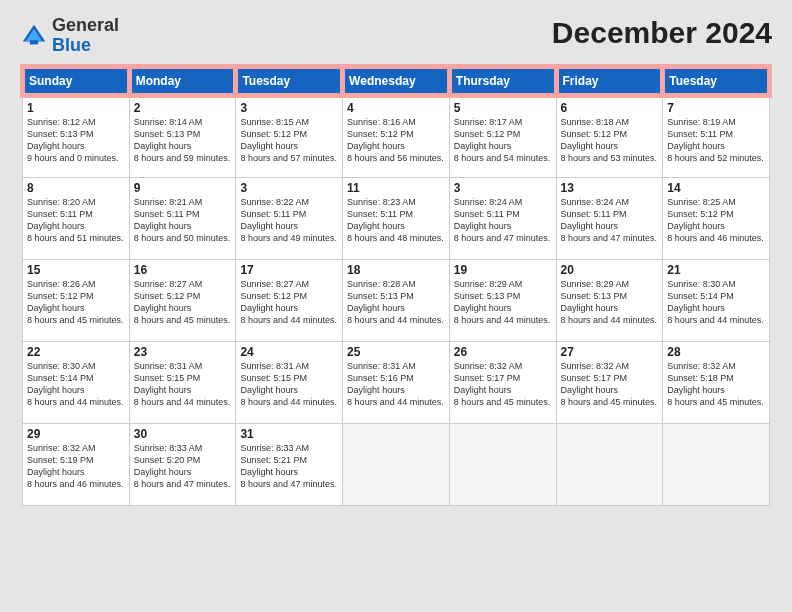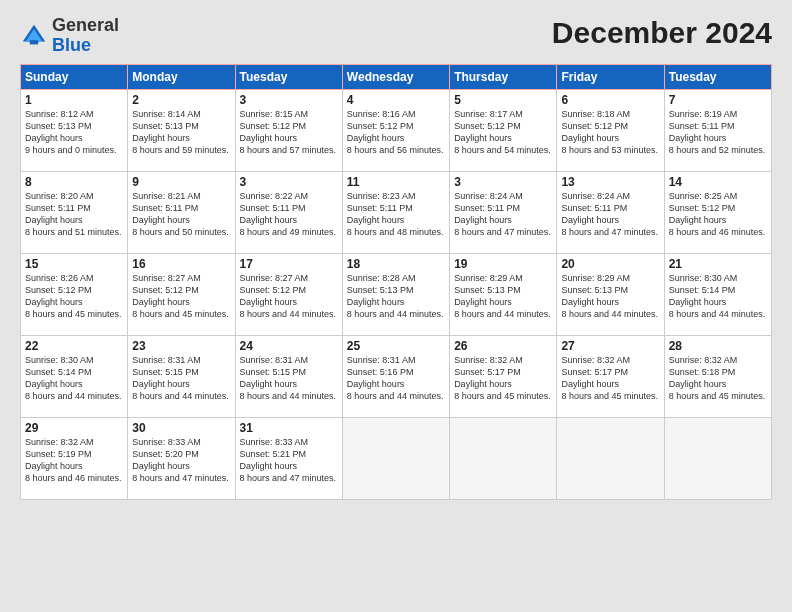--- a/index.html
+++ b/index.html
@@ -57,21 +57,21 @@
       border-collapse: collapse;
       table-layout: fixed;
     }
     .calendar th {
       background: #1565c0;
       color: #fff;
       font-size: 12px;
       font-weight: bold;
       padding: 5px 4px;
       text-align: left;
-      border: 1px solid #fca5a5;
+      border: 5px solid #fca5a5;
     }
     .calendar td {
       border: 1px solid #ccc;
       vertical-align: top;
       padding: 3px 4px;
       font-size: 9.5px;
       color: #333;
       height: 82px;
       background: #fff;
     }

